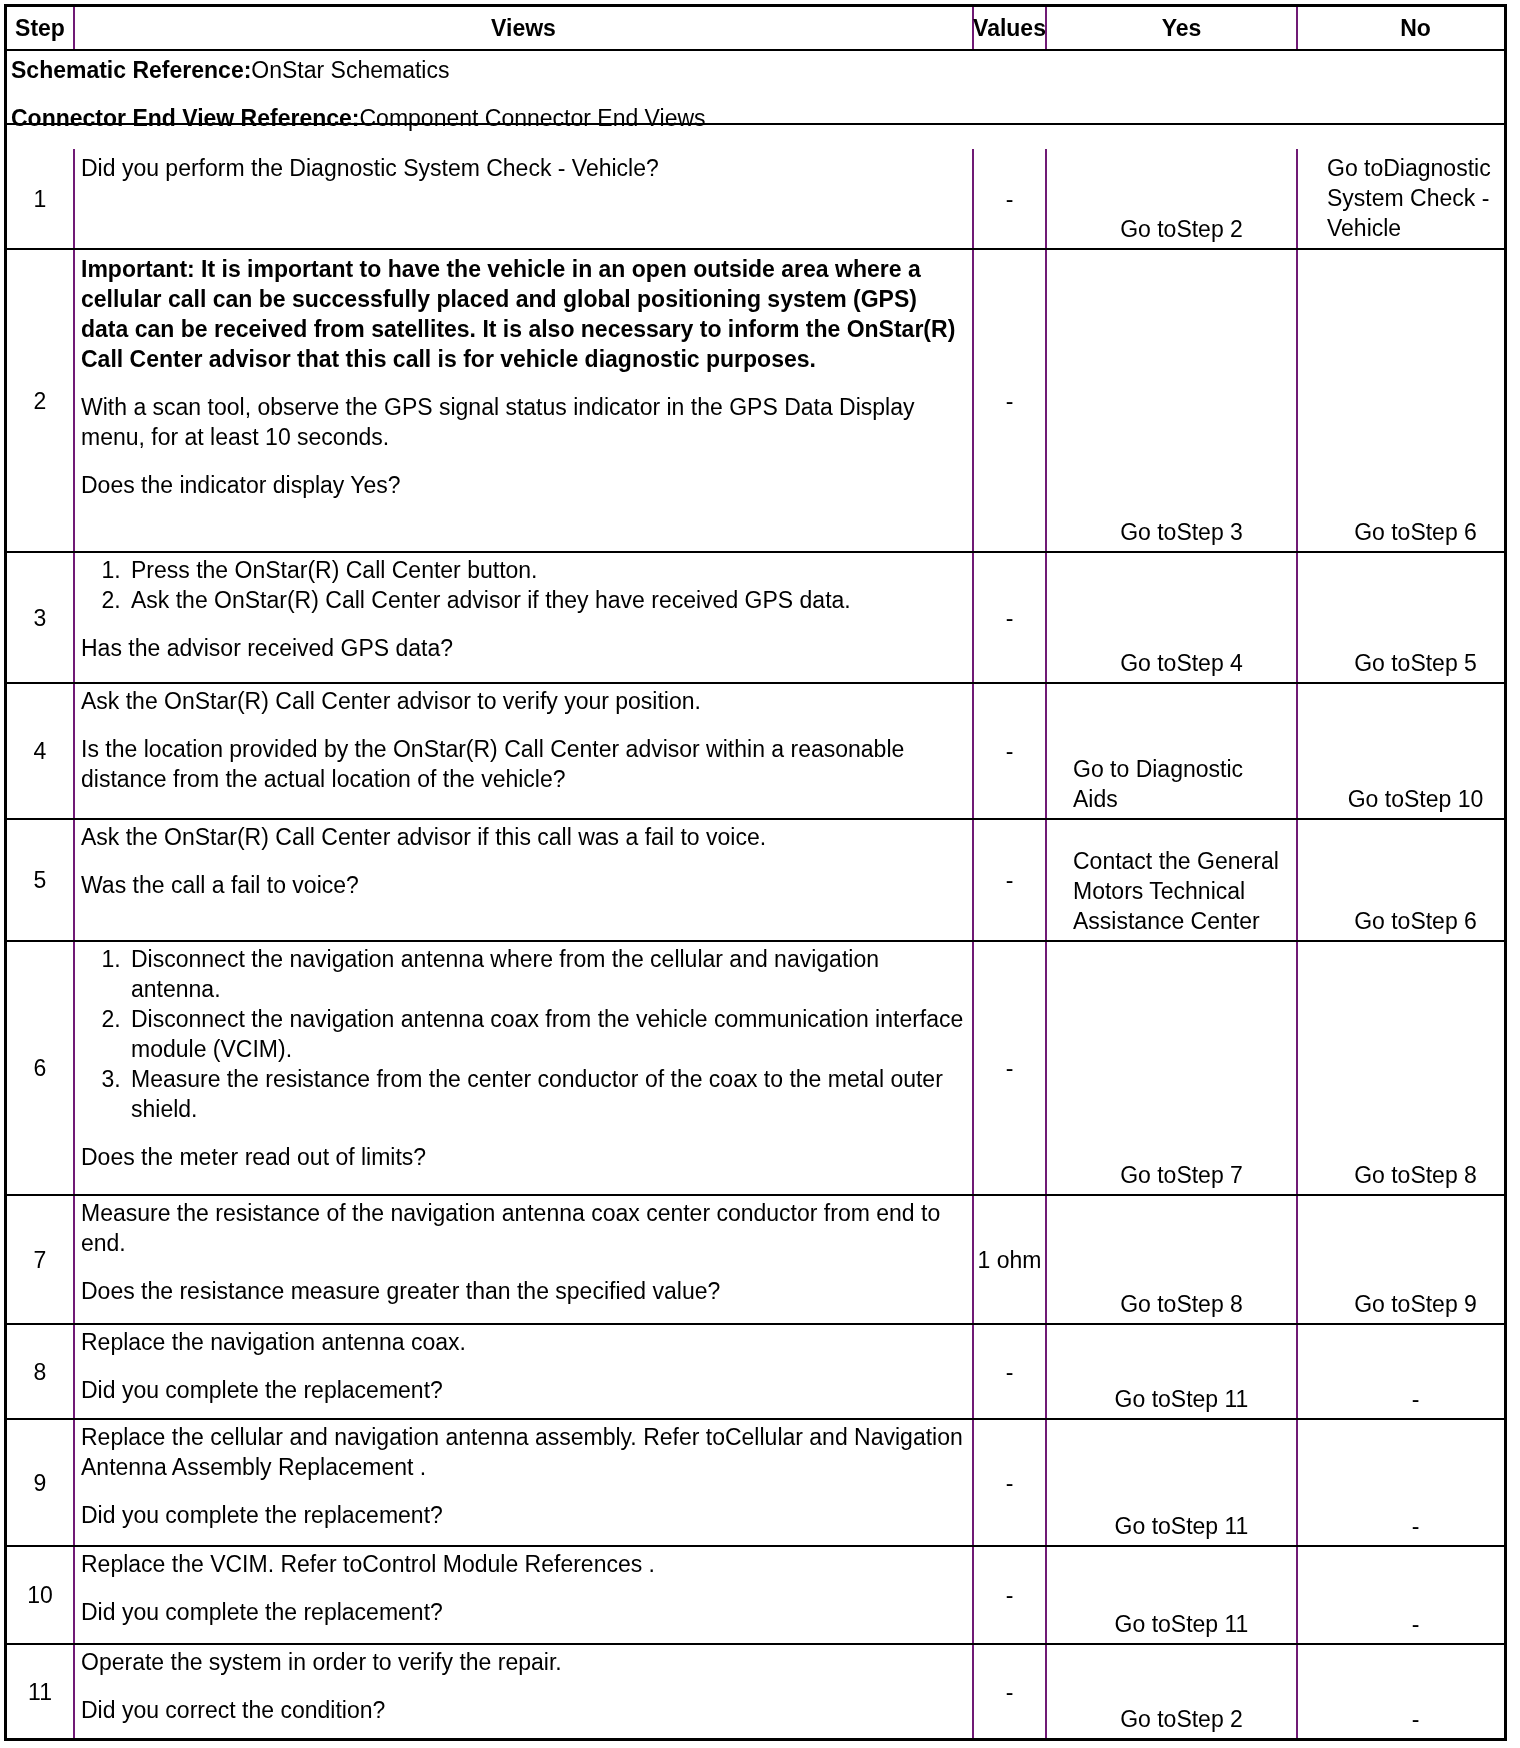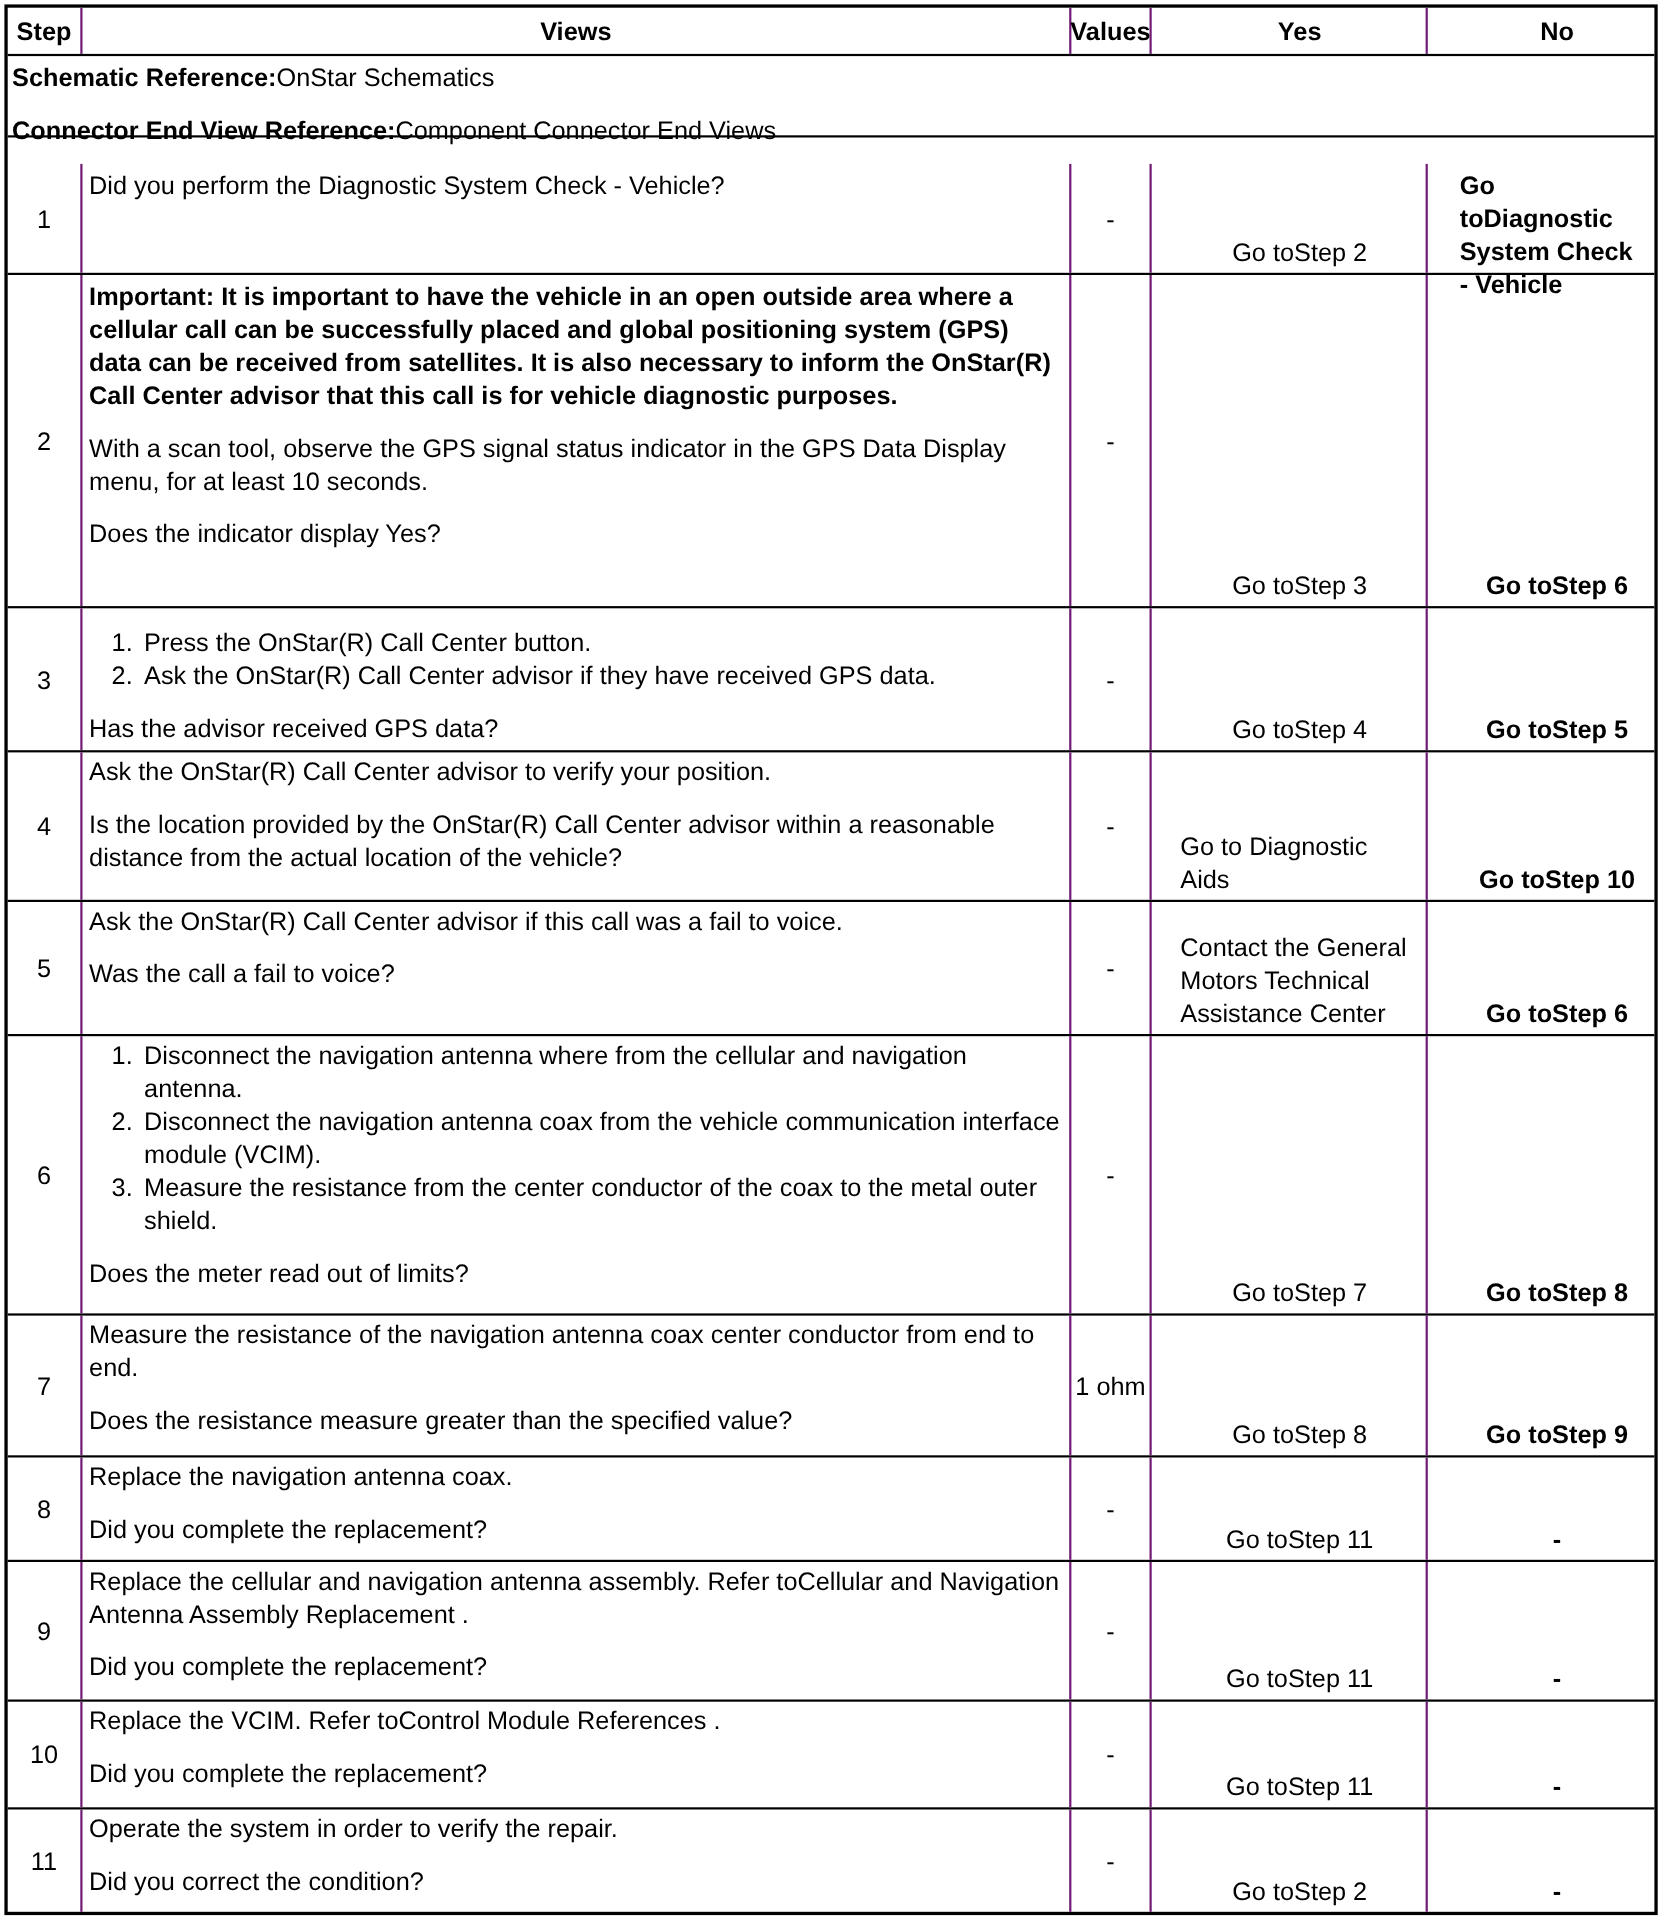--- a/index.html
+++ b/index.html
@@ -9,21 +9,21 @@
          box-sizing: border-box; border: 3px solid #000; }
   .row { position: absolute; left: 0; right: 0; box-sizing: border-box; border-bottom: 2px solid #000; }
   .row.last { border-bottom: none; }
   .cell { position: absolute; top: 0; bottom: 0; box-sizing: border-box; border-right: 2px solid #701a75;
           font-size: 23px; line-height: 30px; }
   .cell.nob { border-right: none; padding-left: 29px; }
   .c-step { left: 0; width: 68px; }
   .c-action { left: 68px; width: 899px; padding: 6px 6px 0 6px; }
   .c-values { left: 967px; width: 73px; }
   .c-yes { left: 1060px; width: 231px; }
-  .c-no { left: 1291px; width: 206px; font-weight: bold; }
+  .c-no { left: 1291px; width: 206px; }
   .hdr { font-weight: bold; display: flex; align-items: center; justify-content: center; font-size: 23px; }
   .center-v { display: flex; align-items: center; justify-content: center; }
   .bottom-c { display: flex; align-items: flex-end; justify-content: center; padding-bottom: 4px; }
   .bottom-l { display: flex; flex-direction: column; justify-content: flex-end; padding: 0 6px 4px 6px; }
   .top-l { padding: 4px 6px 0 6px; }
   .ref { padding: 4px 4px; font-size: 23px; line-height: 30px; }
   .ref p { margin: 0; }
   .ref p + p { margin-top: 18px; }
   .b { font-weight: bold; }
   .para { margin: 0; }
@@ -72,21 +72,21 @@
       <div class="gap"></div>
       <p class="para">Does the indicator display Yes?</p>
     </div>
     <div class="cell c-values center-v">-</div>
     <div class="cell c-yes bottom-c">Go toStep 3</div>
     <div class="cell c-no nob bottom-c">Go toStep 6</div>
   </div>
 
   <div class="row" style="top:546px;height:131px;">
     <div class="cell c-step center-v">3</div>
-    <div class="cell c-action" style="padding-top:16px;">
+    <div class="cell c-action" style="padding-top:2px;">
       <ol>
         <li>Press the OnStar(R) Call Center button.</li>
         <li>Ask the OnStar(R) Call Center advisor if they have received GPS data.</li>
       </ol>
       <div class="gap"></div>
       <p class="para">Has the advisor received GPS data?</p>
     </div>
     <div class="cell c-values center-v">-</div>
     <div class="cell c-yes bottom-c">Go toStep 4</div>
     <div class="cell c-no nob bottom-c">Go toStep 5</div>

